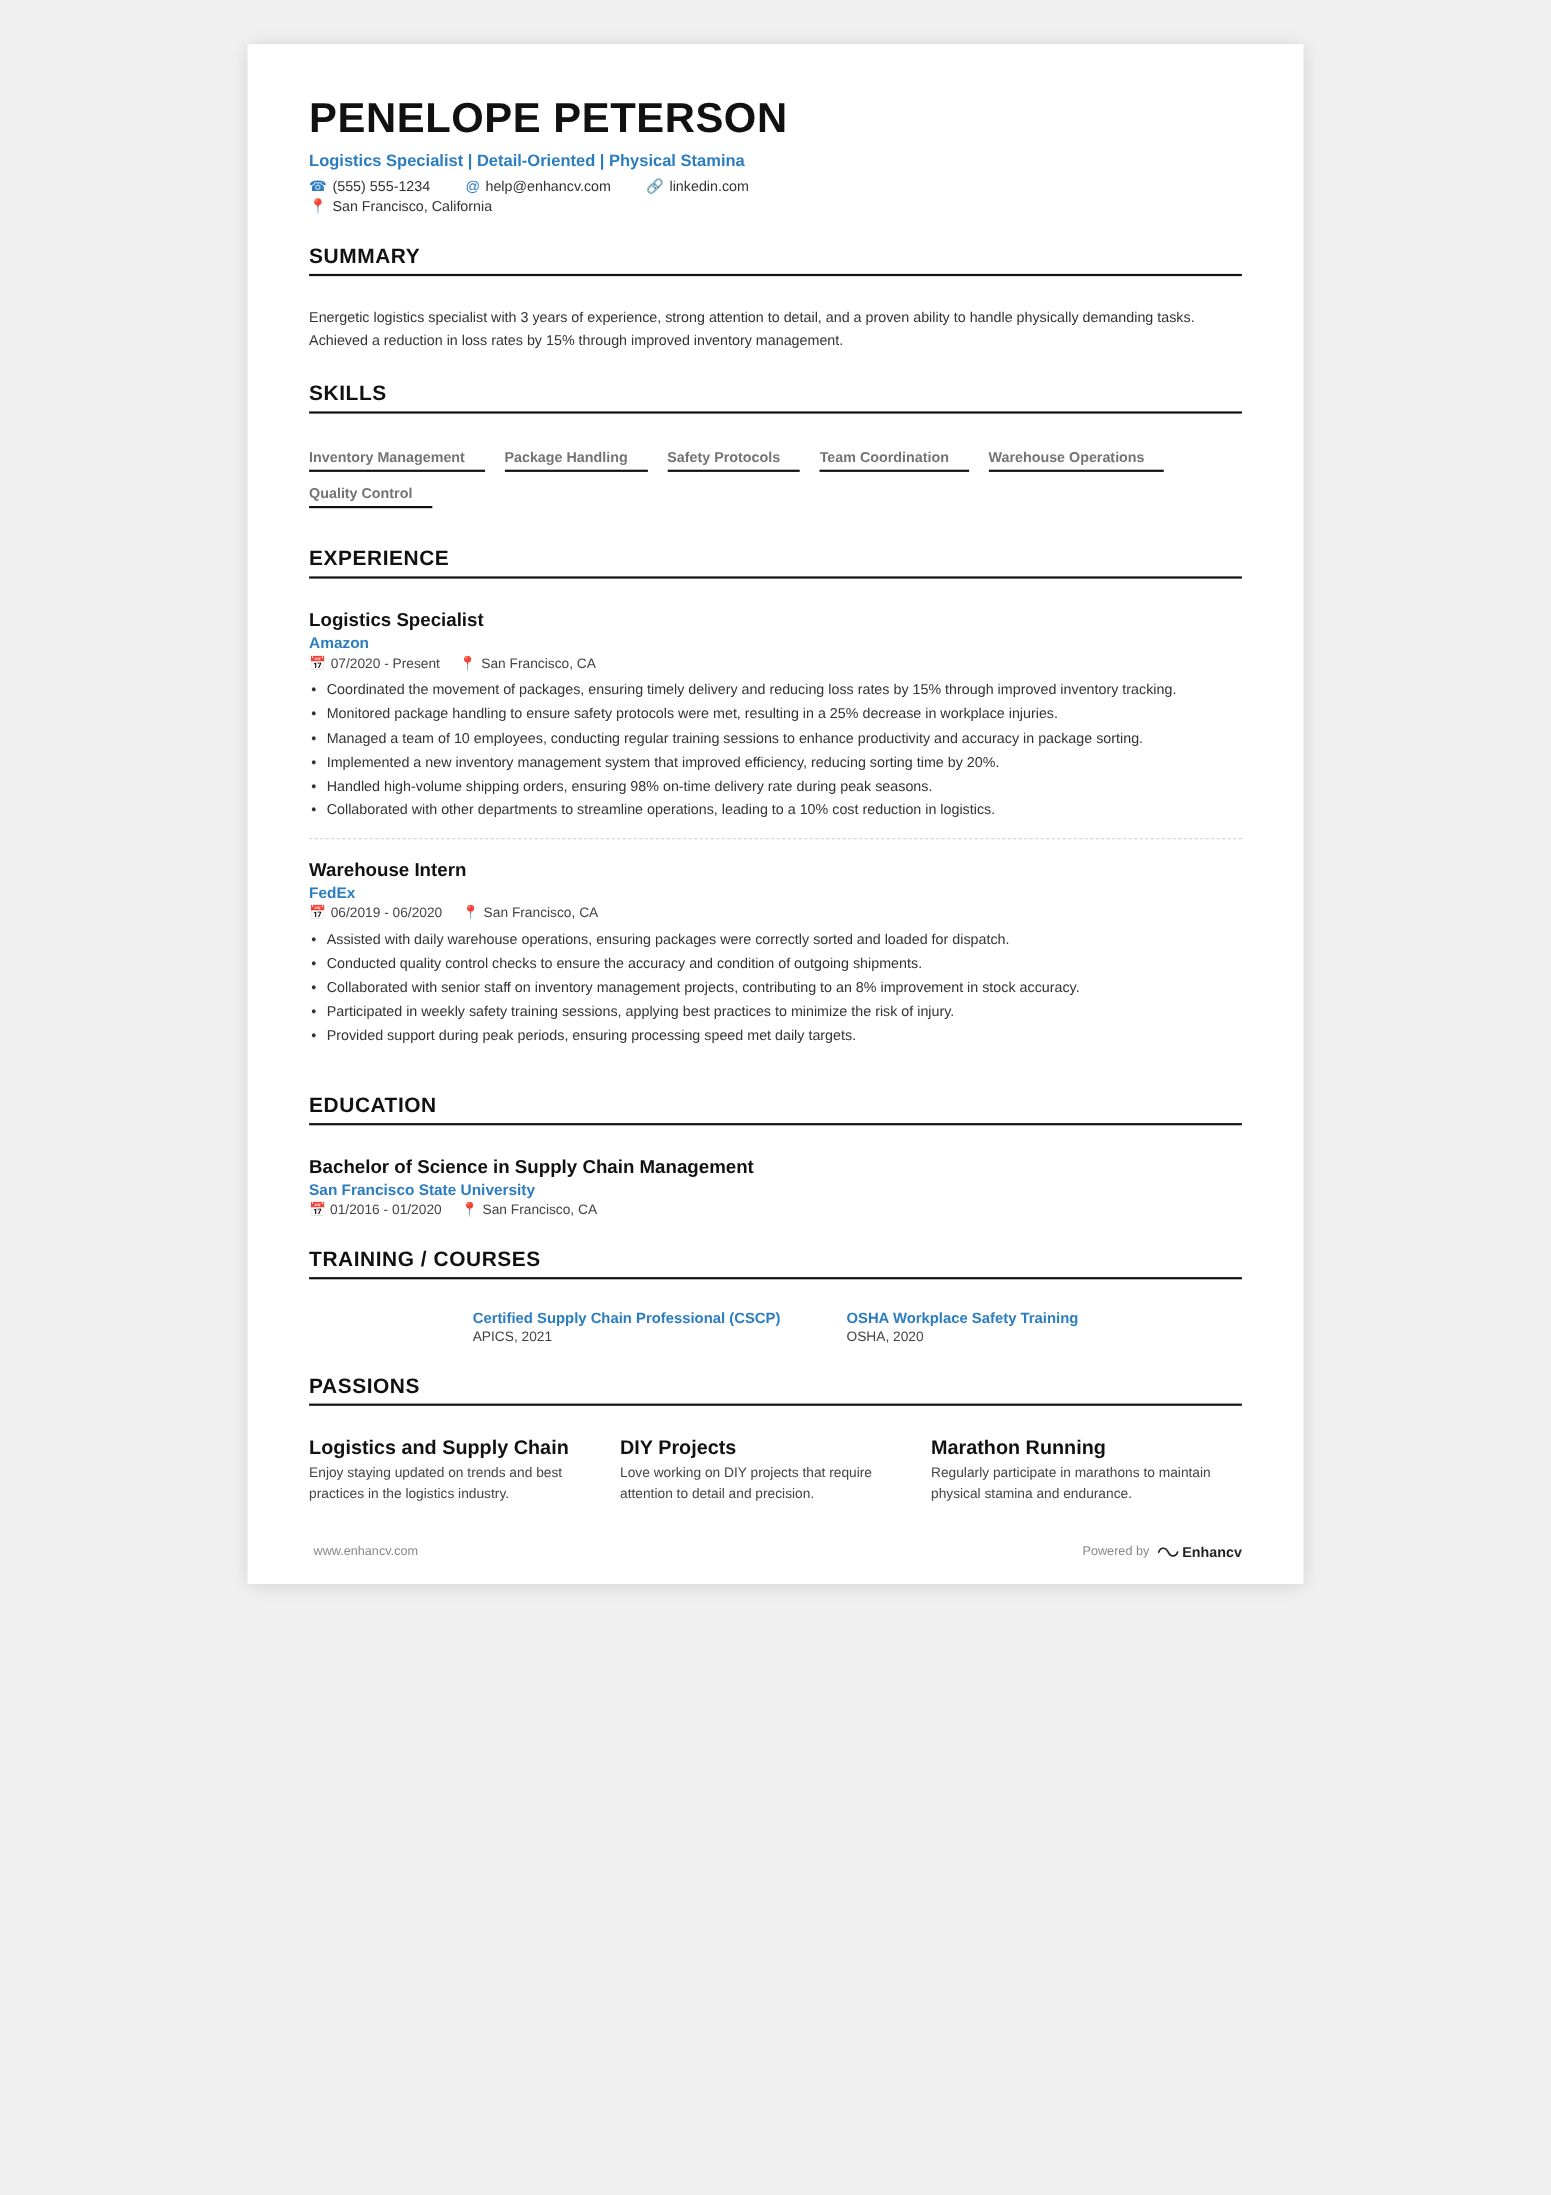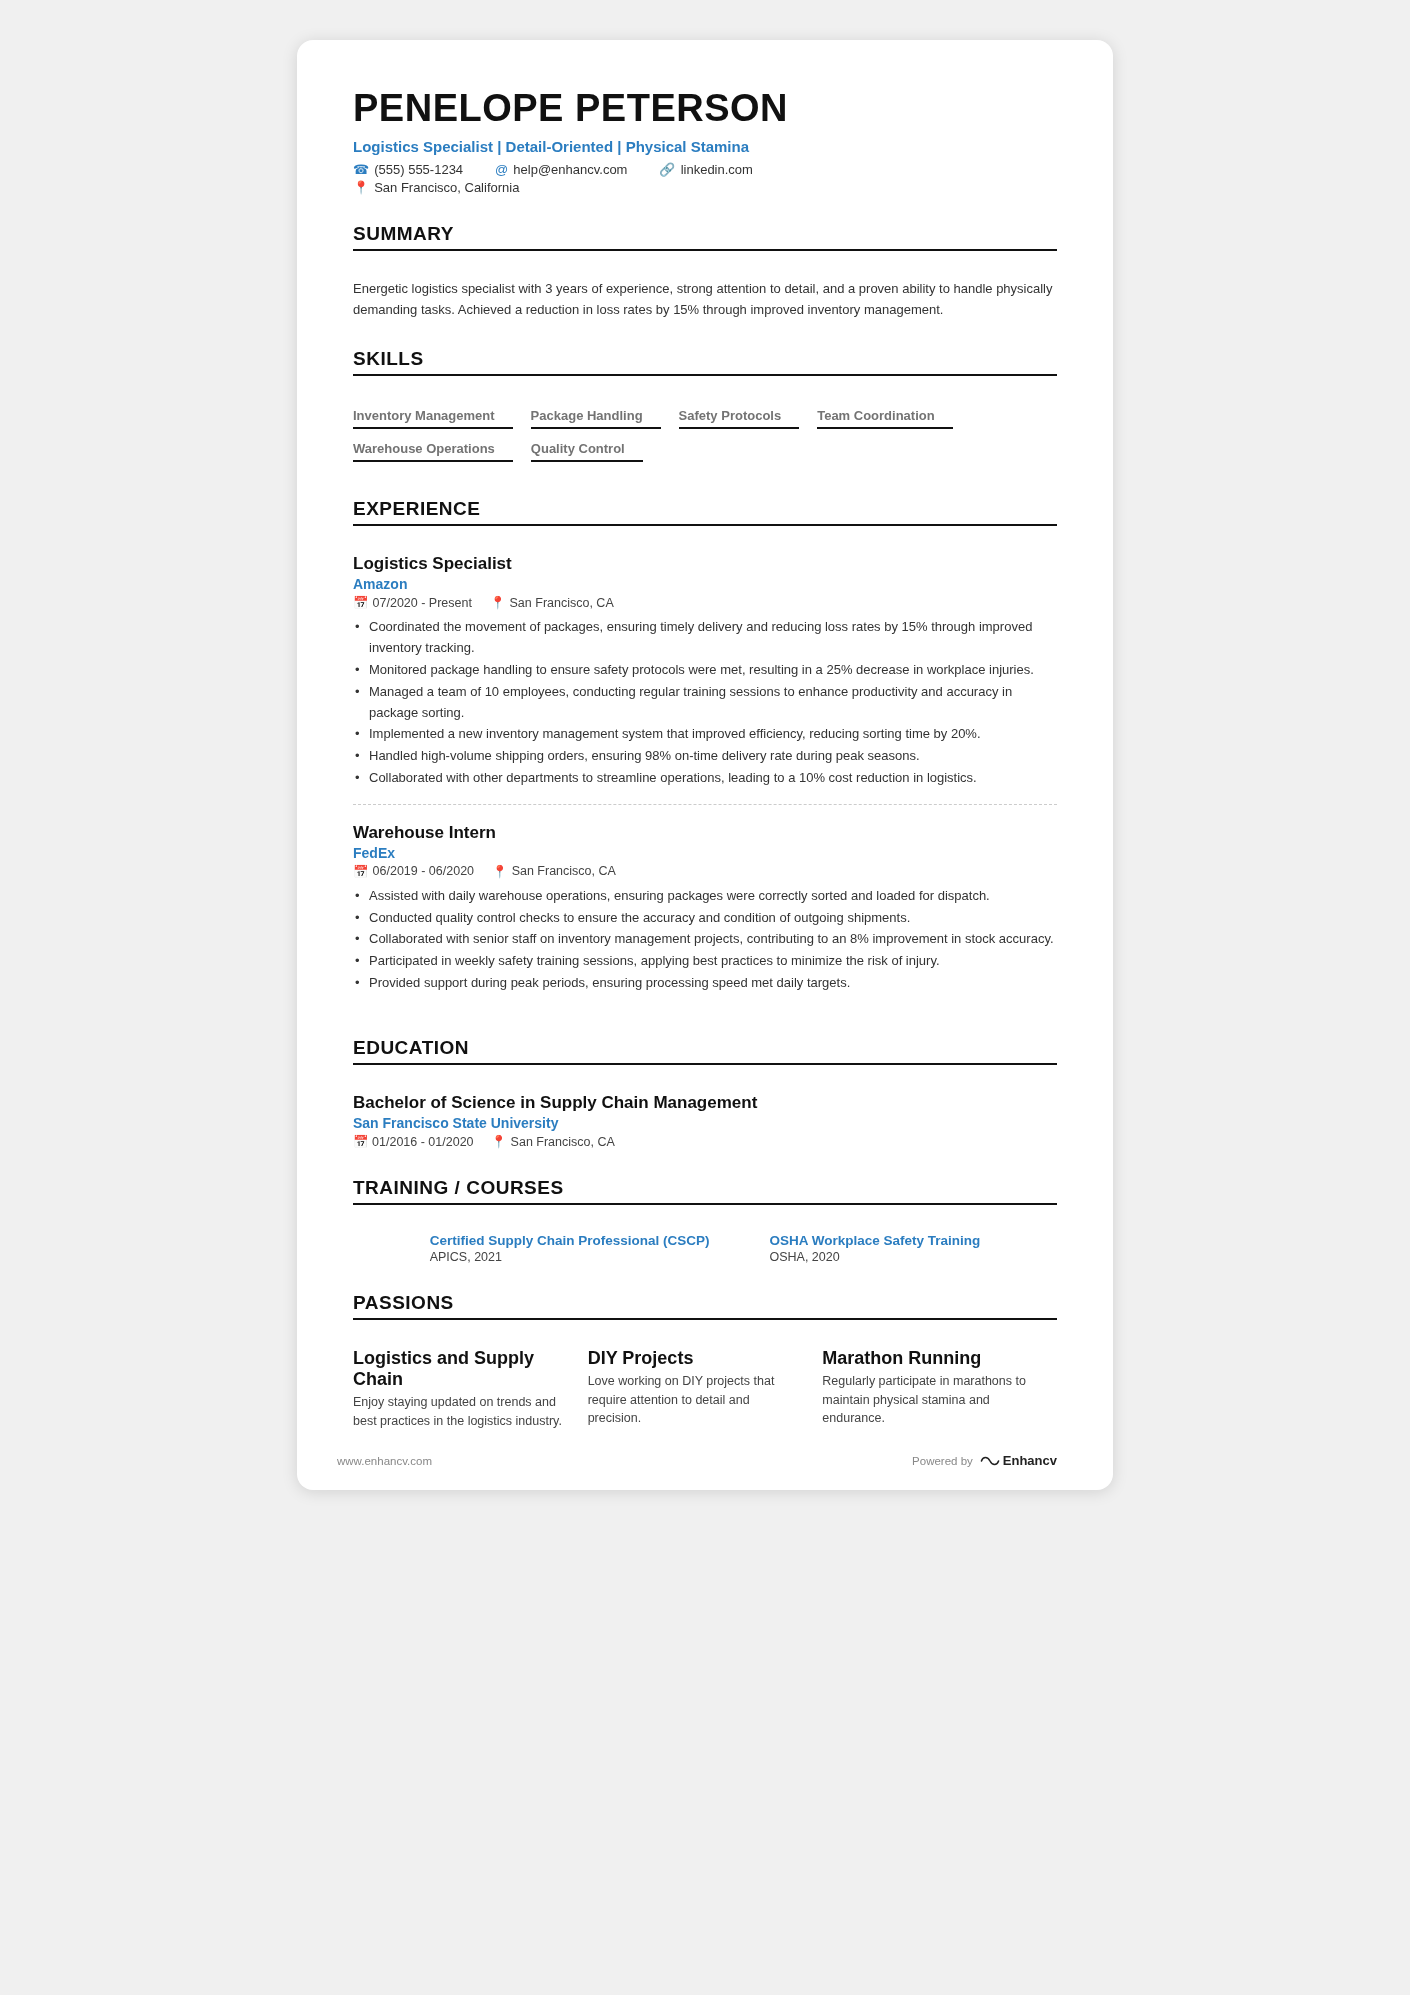--- a/index.html
+++ b/index.html
@@ -5,26 +5,25 @@
     * { margin: 0; padding: 0; box-sizing: border-box; }
     body {
       font-family: Arial, Helvetica, sans-serif;
       background: #f0f0f0;
       display: flex;
       justify-content: center;
       padding: 40px 20px;
     }
     .resume-page {
       background: #fff;
-      width: 816px;
+      width: 960px;
       min-height: 1400px;
       padding: 48px 56px 60px 56px;
       box-shadow: 0 2px 16px rgba(0,0,0,0.13);
       position: relative;
-      border-radius: 16px;
     }
     
     .header-name {
       font-size: 38px;
       font-weight: 900;
       letter-spacing: 0.5px;
       color: #111;
       line-height: 1.1;
     }
     .header-title {
@@ -193,21 +192,21 @@
     }
     .passion-text {
       font-size: 12.5px;
       color: #444;
       line-height: 1.5;
     }
     
     .page-footer {
       position: absolute;
       bottom: 22px;
-      left: 40px;
+      left: 60px;
       right: 56px;
       display: flex;
       justify-content: space-between;
       align-items: center;
     }
     .footer-url {
       font-size: 11.5px;
       color: #888;
     }
     .footer-powered {

